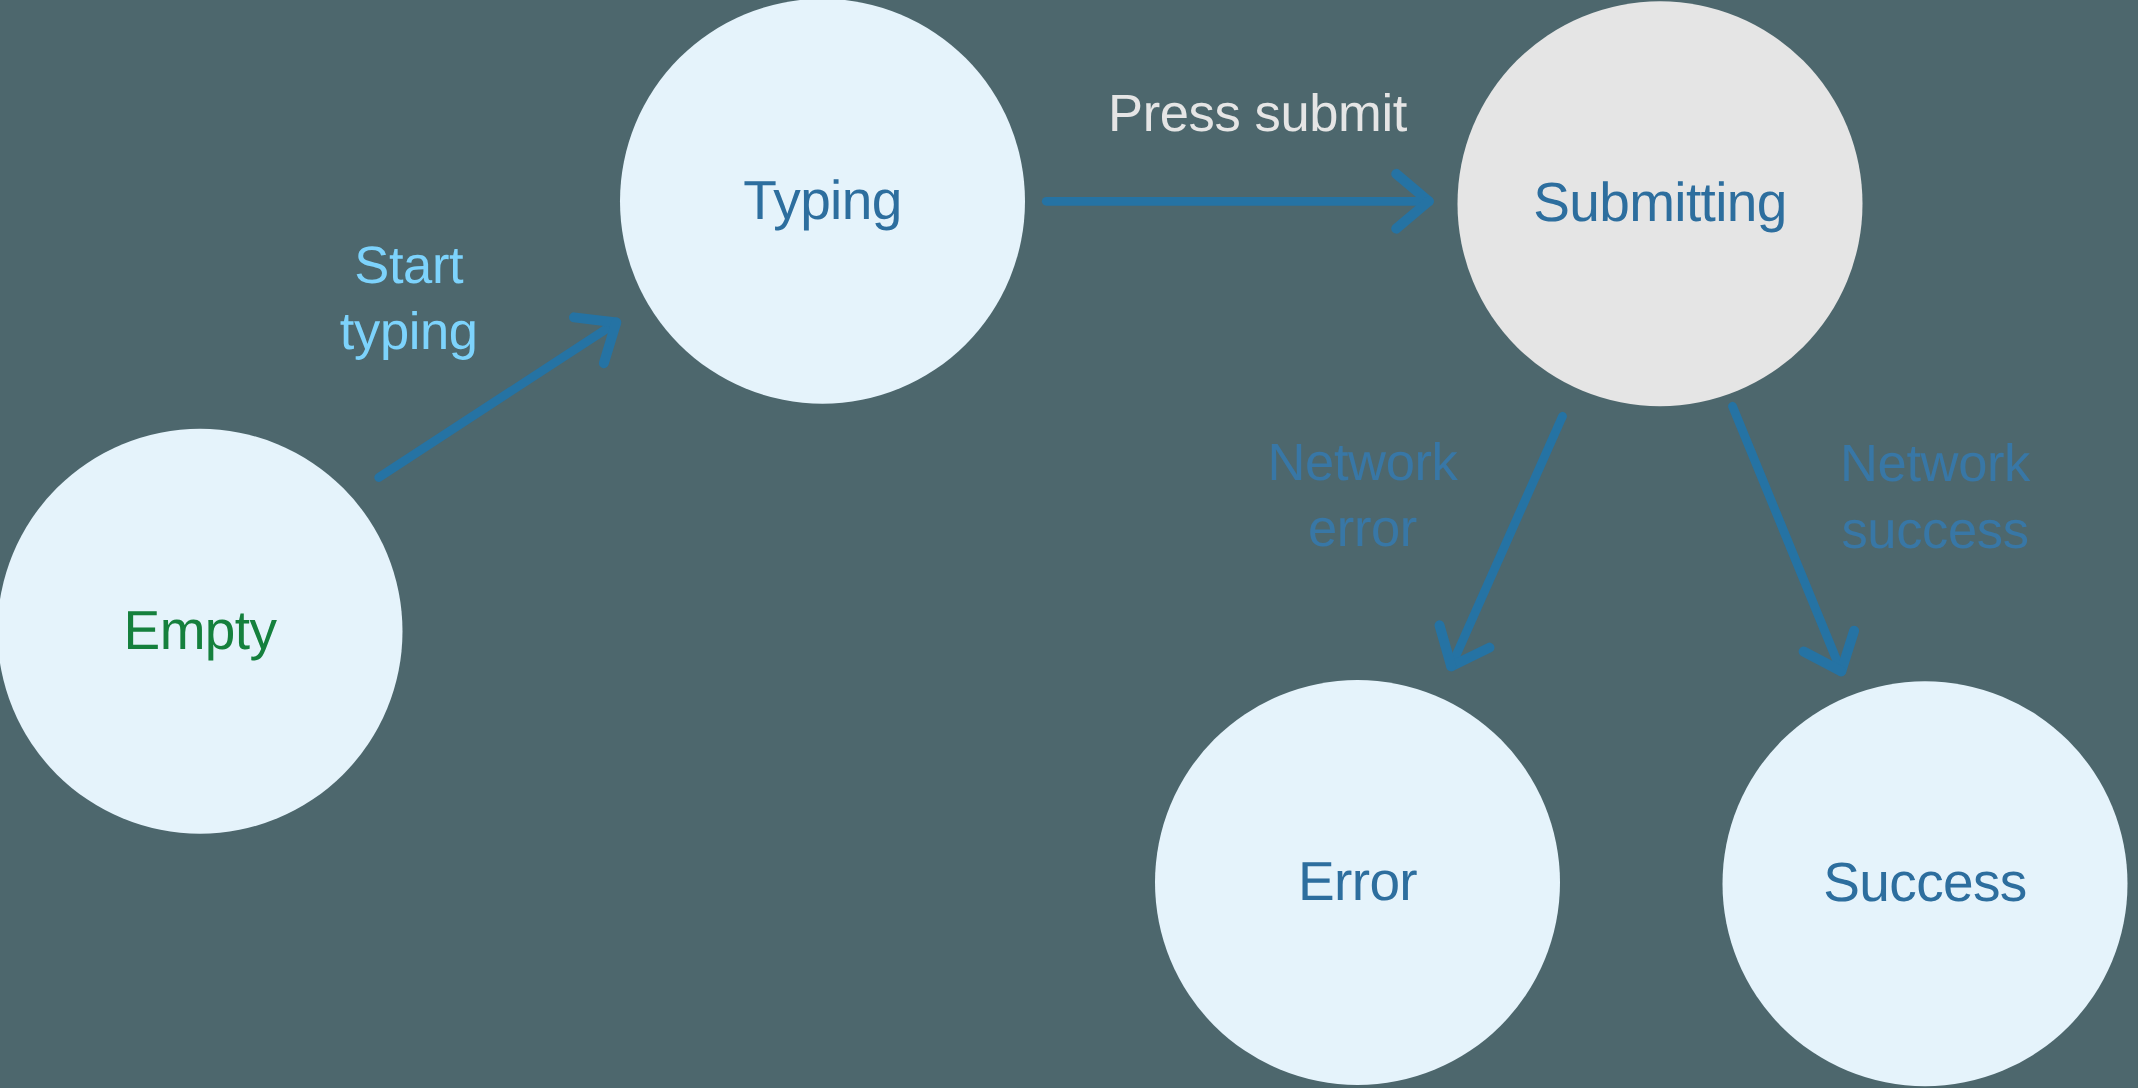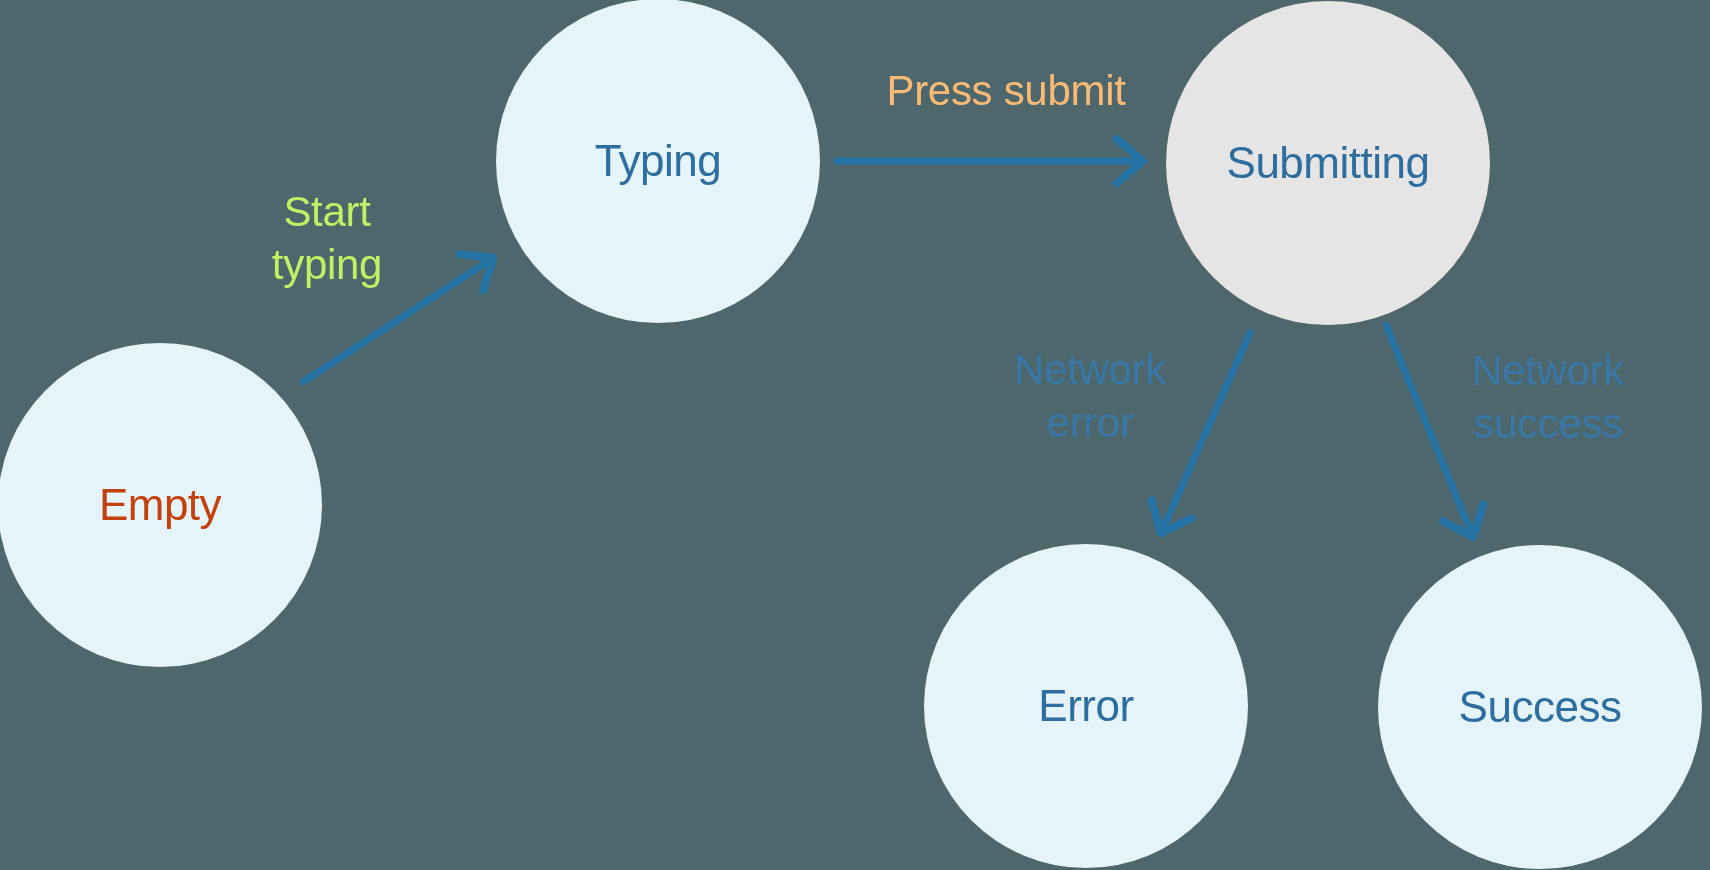--- a/index.html
+++ b/index.html
@@ -68,29 +68,29 @@
         <line x1="1250" y1="333" x2="1161" y2="533" stroke-width="7"></line>
         <line x1="1161" y1="533" x2="1191.6" y2="518.1" stroke-width="8"></line>
         <line x1="1161" y1="533" x2="1151.6" y2="500.3" stroke-width="8"></line>
       </g>
       <g stroke="#2573A4" fill="none" stroke-linecap="round">
         <line x1="1386" y1="325" x2="1473" y2="537" stroke-width="7"></line>
         <line x1="1473" y1="537" x2="1483.3" y2="504.6" stroke-width="8"></line>
         <line x1="1473" y1="537" x2="1442.9" y2="521.2" stroke-width="8"></line>
       </g>
     </svg>
-<div class="edge-label" style="left: 327px; top: 238px; color: #bef264;">Start
+<div class="edge-label" style="left: 327px; top: 238px; color: #7dd3fc;">Start
 typing</div>
-    <div class="edge-label" style="left: 1006px; top: 90px; color: #fdba74;">Press submit</div>
+    <div class="edge-label" style="left: 1006px; top: 90px; color: #e5e5e5;">Press submit</div>
     <div class="edge-label" style="left: 1090px; top: 396px; color: rgb(56, 119, 166);">Network
 error</div>
     <div class="edge-label" style="left: 1548px; top: 397px; color: rgb(56, 119, 166);">Network
 success</div>
     <div class="state-node" style="left: -2px; top: 343px; width: 324px; height: 324px; background: rgb(229, 243, 251);">
-      <span class="node-label" style="color: #c2410c;">Empty</span>
+      <span class="node-label" style="color: #15803d;">Empty</span>
     </div>
     <div class="state-node" style="left: 496px; top: -1px; width: 324px; height: 324px; background: rgb(229, 243, 251);">
       <span class="node-label" style="color: rgb(45, 110, 158);">Typing</span>
     </div>
     <div class="state-node" style="left: 1166px; top: 1px; width: 324px; height: 324px; background: #e5e5e5;">
       <span class="node-label" style="color: rgb(45, 110, 158);">Submitting</span>
     </div>
     <div class="state-node" style="left: 924px; top: 544px; width: 324px; height: 324px; background: rgb(229, 243, 251);">
       <span class="node-label" style="color: rgb(45, 110, 158);">Error</span>
     </div>

